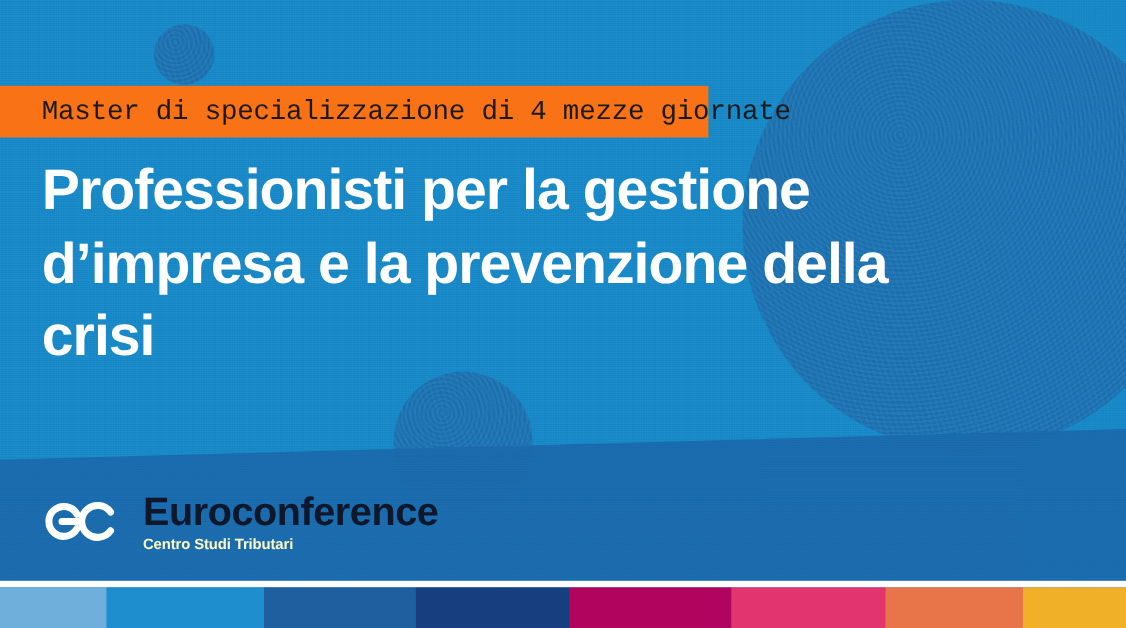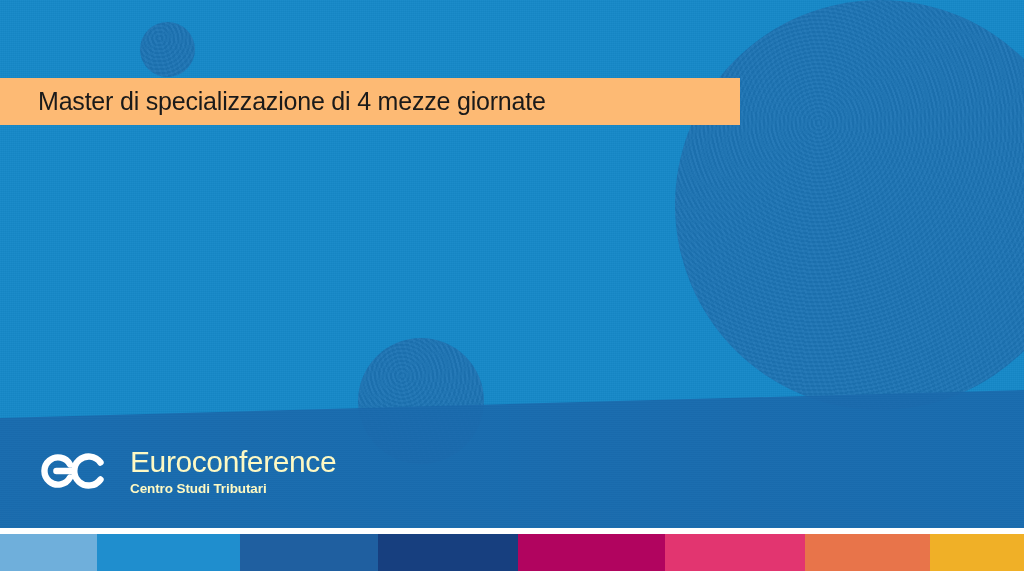--- a/index.html
+++ b/index.html
@@ -83,25 +83,26 @@
     opacity: .30;
     background-image:
       repeating-linear-gradient(0deg, rgba(255,255,255,.05) 0 1px, rgba(0,0,0,.05) 1px 2px);
   }
 
   
   .eyebrow-band {
     position: absolute;
     left: 0;
     top: 78px;
-    width: 740px;
+    width: 644px;
     height: 47px;
-    background: #fdba74;
+    background: #f97316;
     display: flex;
     align-items: center;
+    font-family: Liberation Mono, monospace;
   }
   .eyebrow-text {
     margin-left: 38px;
     color: #1a1a1a;
     font-size: 25px;
     font-weight: 400;
     letter-spacing: -0.2px;
     white-space: nowrap;
   }
 
@@ -133,23 +134,23 @@
     width: 76px;
     height: 48px;
     flex: 0 0 auto;
   }
   .logo-words {
     display: flex;
     flex-direction: column;
     justify-content: center;
   }
   .logo-name {
-    color: #fef9c3;
-    font-size: 30px;
-    font-weight: normal;
+    color: #0f172a;
+    font-size: 36px;
+    font-weight: bold;
     line-height: 1;
     letter-spacing: -0.4px;
   }
   .logo-tagline {
     color: #fef9c3;
     font-size: 13.5px;
     font-weight: bold;
     line-height: 1;
     margin-top: 5px;
     letter-spacing: -0.1px;
@@ -191,20 +192,25 @@
   <div class="circle circle-mid"></div>
 
   <div class="wedge">
     <div class="wedge-noise"></div>
   </div>
 
   <div class="eyebrow-band">
     <span class="eyebrow-text">Master di specializzazione di 4 mezze giornate</span>
   </div>
 
+  <div class="headline">
+    <span class="hl-line">Professionisti per la gestione</span>
+    <span class="hl-line">d’impresa e la prevenzione della</span>
+    <span class="hl-line">crisi</span>
+  </div>
 
   <div class="logo">
     <span class="logo-mark">
       <svg viewBox="0 0 76 48" width="76" height="48" aria-hidden="true">
         <g fill="none" stroke="#ffffff" stroke-width="6.4" stroke-linecap="round">
           <path d="M30 17.5 A13.6 13.6 0 1 0 30 30.5"></path>
           <path d="M16.4 24 H31.6"></path>
           <path d="M60.5 15.5 A14.5 14.5 0 1 0 60.5 32.5"></path>
         </g>
       </svg>

